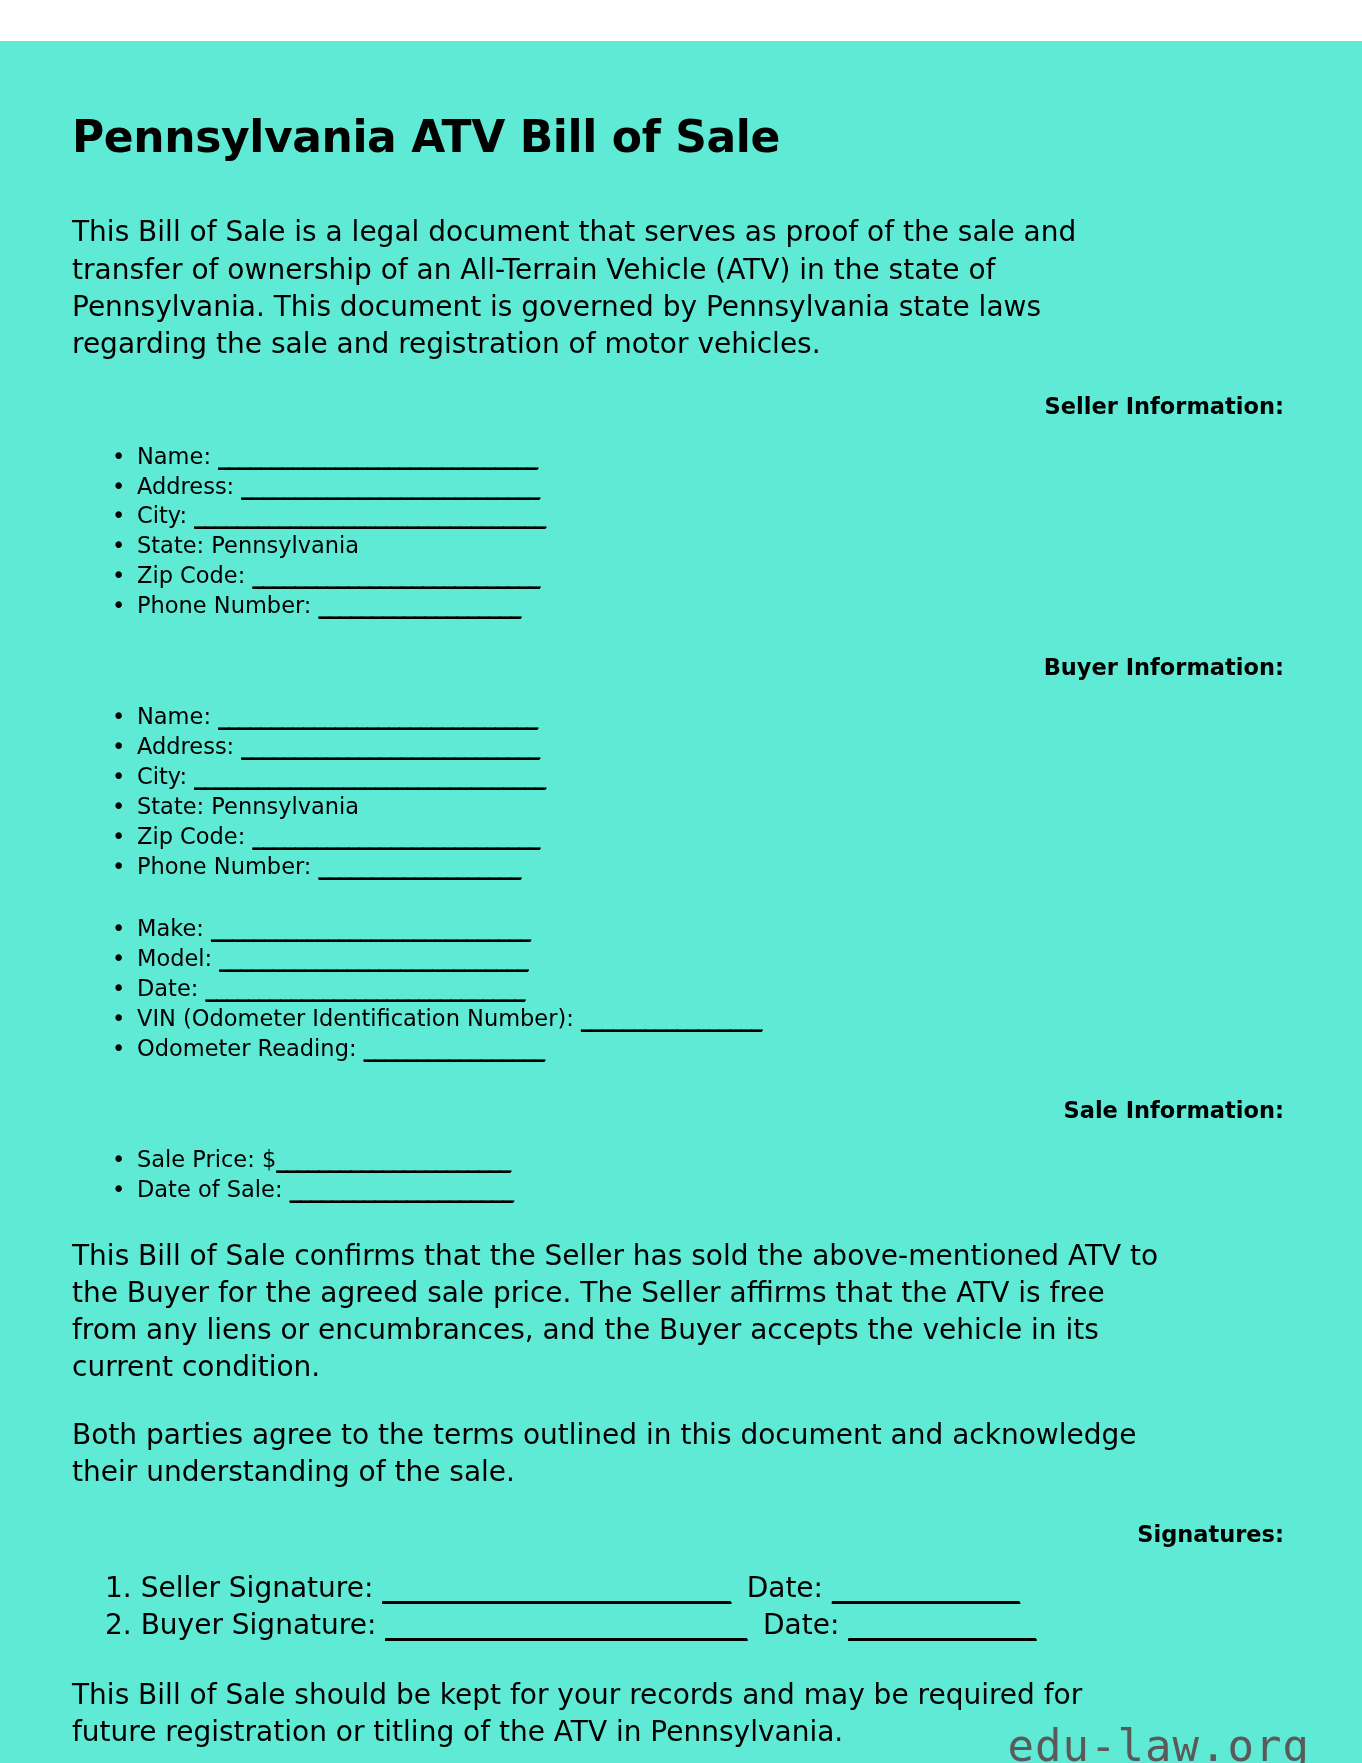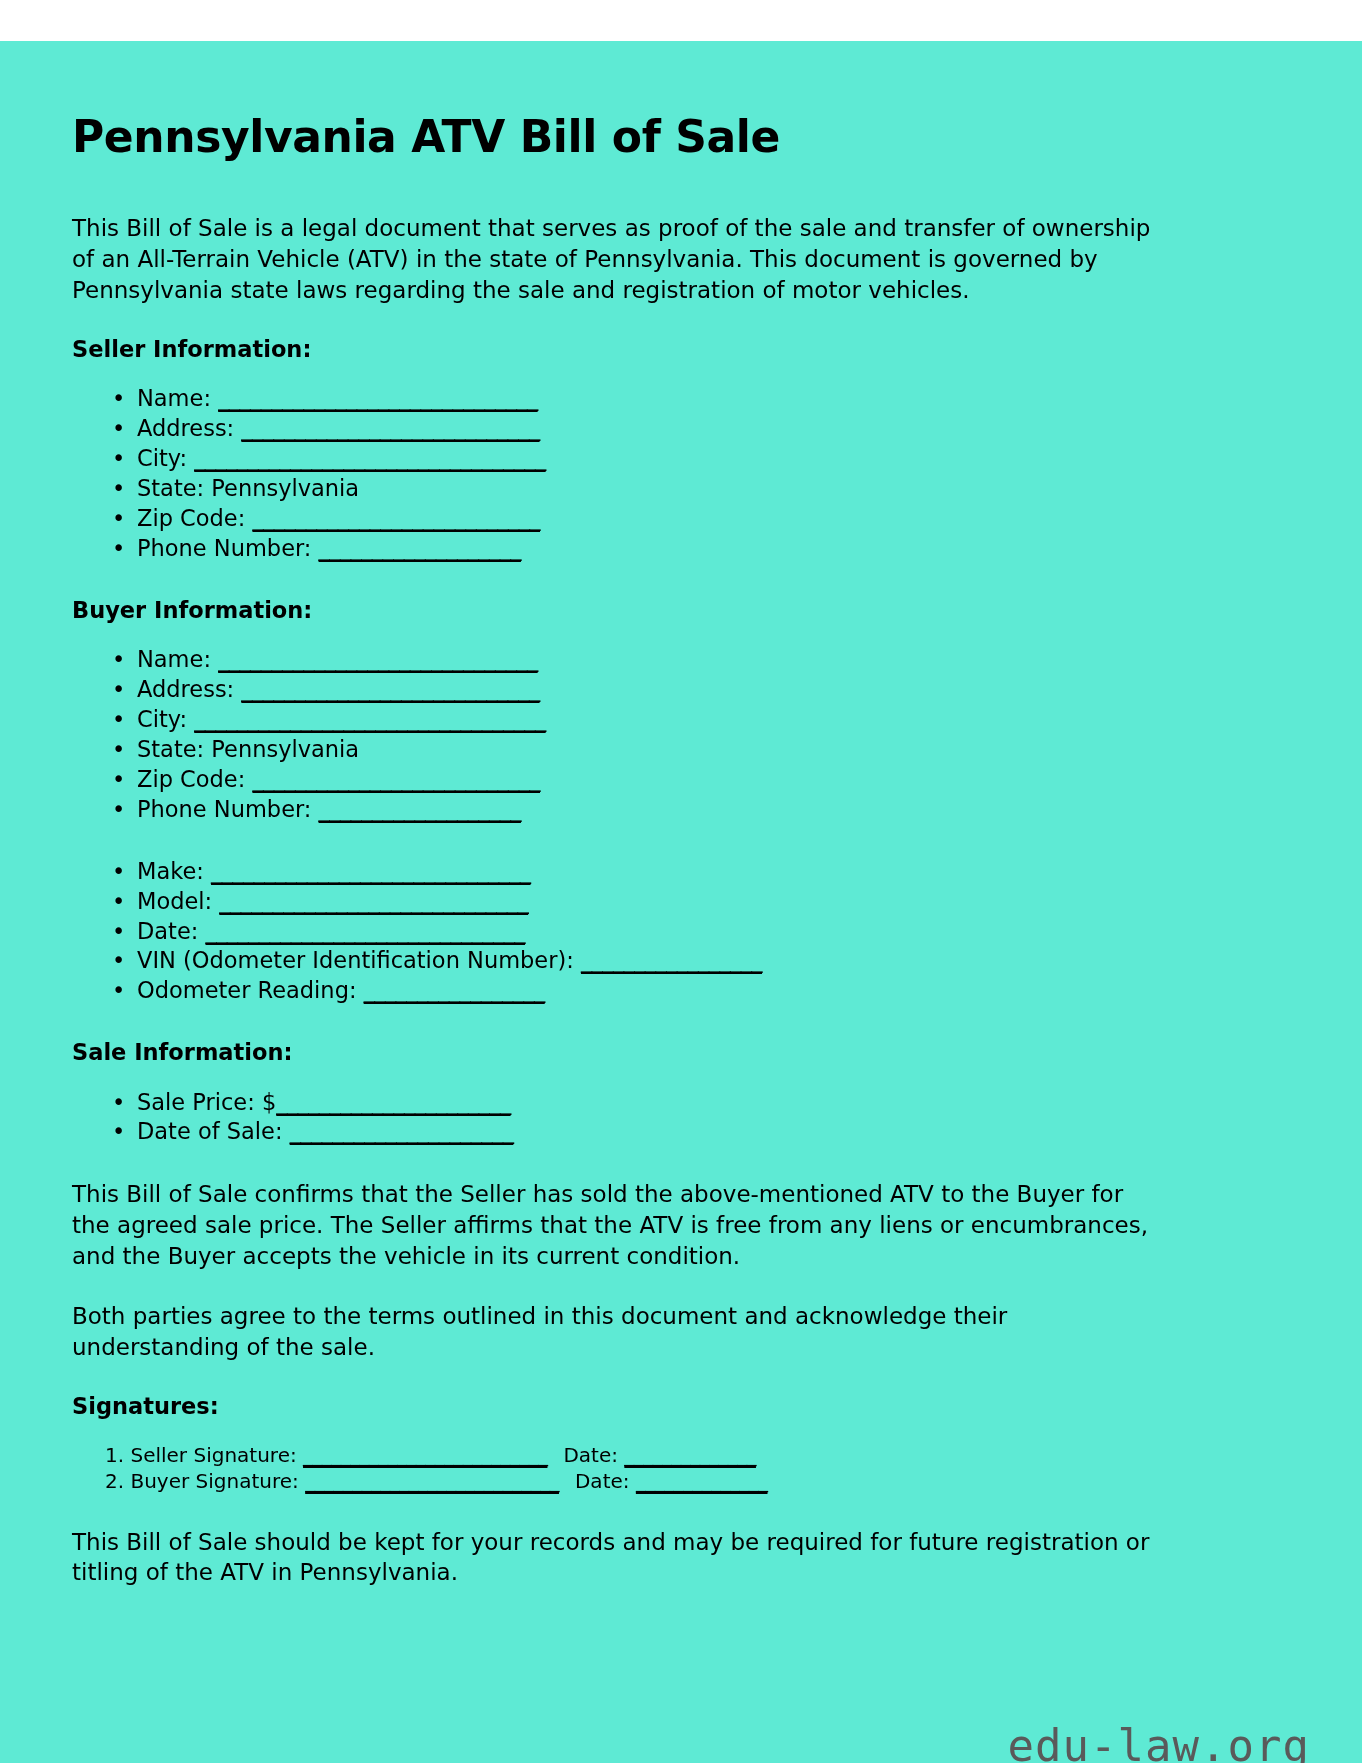--- a/index.html
+++ b/index.html
@@ -26,30 +26,31 @@
     margin-top: 41px;
   }
   .doc-title {
     font-size: 44px;
     font-weight: bold;
     letter-spacing: -0.4px;
     margin: 0 0 52px 0;
     line-height: 1.1;
   }
   .para {
-    font-size: 23px;
+    font-size: 28px;
     line-height: 1.33;
     margin: 0 0 30px 0;
     max-width: 1092px;
   }
   .section-heading {
     font-size: 22.5px;
     font-weight: bold;
     margin: 0 0 20px 0;
     line-height: 1.3;
+    text-align: right;
   }
   ul.fields {
     list-style: none;
     margin: 0 0 32px 0;
     padding: 0 0 0 40px;
   }
   ul.fields li {
     font-size: 22.5px;
     line-height: 1.33;
     position: relative;
@@ -64,21 +65,21 @@
     font-size: 22.5px;
     line-height: 1.33;
   }
   ol.signatures {
     list-style: none;
     margin: 0 0 32px 0;
     padding: 0 0 0 33px;
     counter-reset: sig;
   }
   ol.signatures li {
-    font-size: 20px;
+    font-size: 28px;
     line-height: 1.33;
     counter-increment: sig;
     white-space: nowrap;
   }
   ol.signatures li::before {
     content: counter(sig) ". ";
   }
   .blank {
     text-decoration: underline;
     text-decoration-thickness: 2px;

